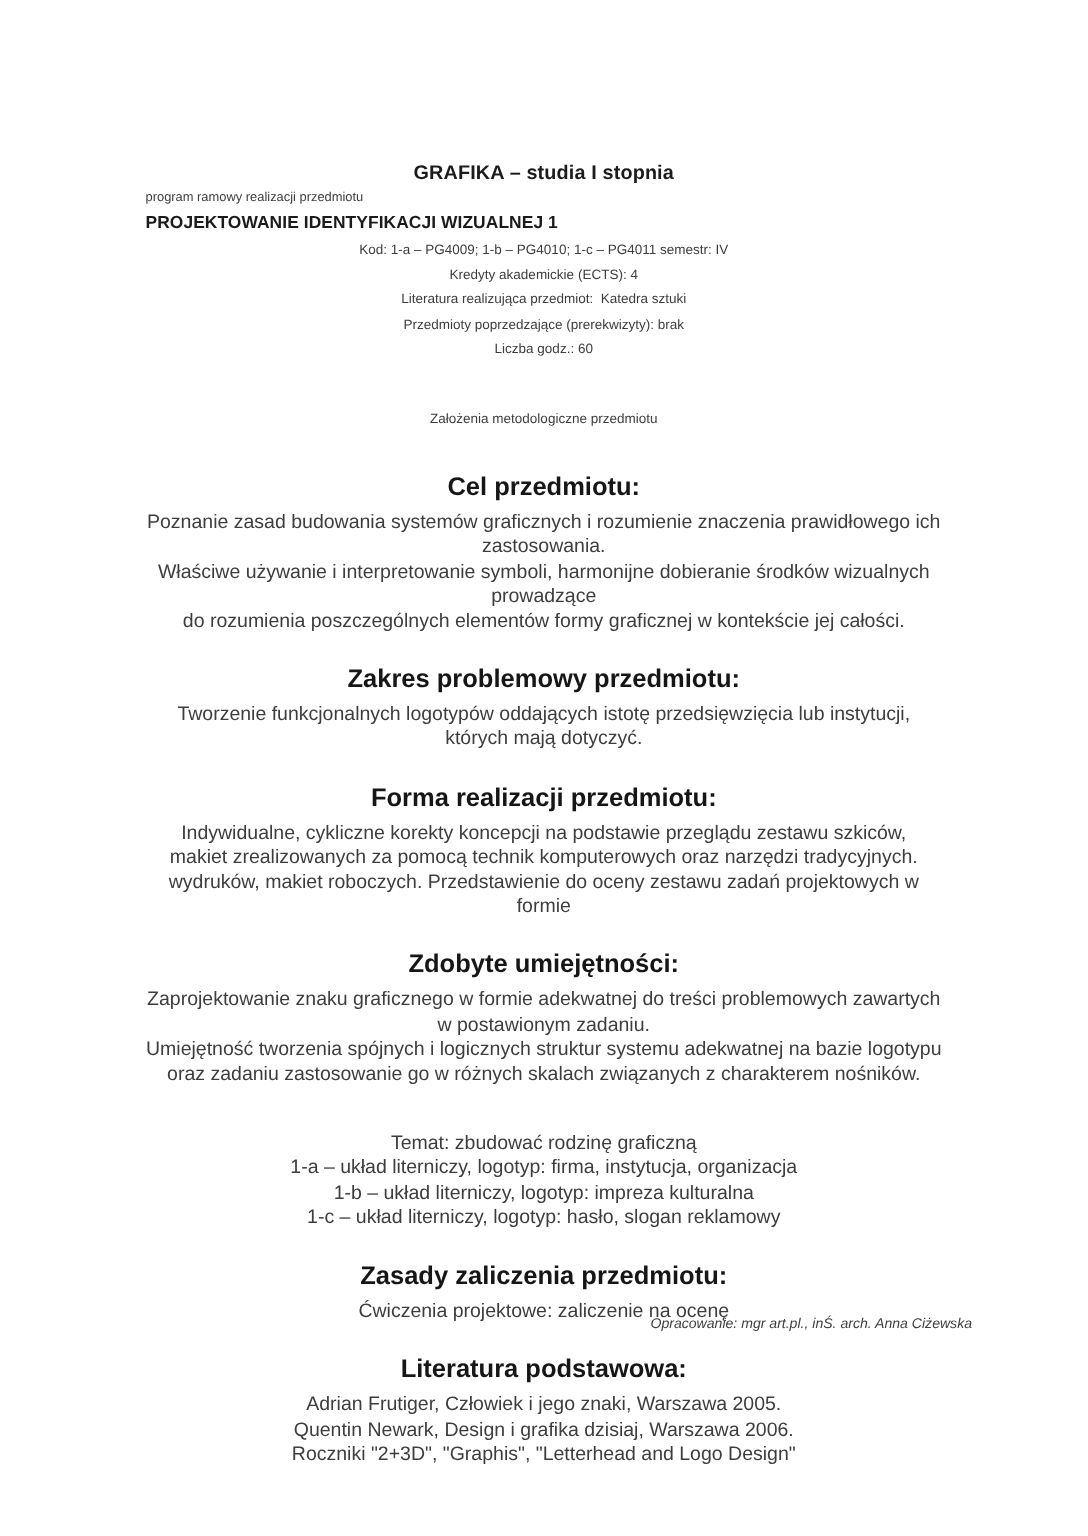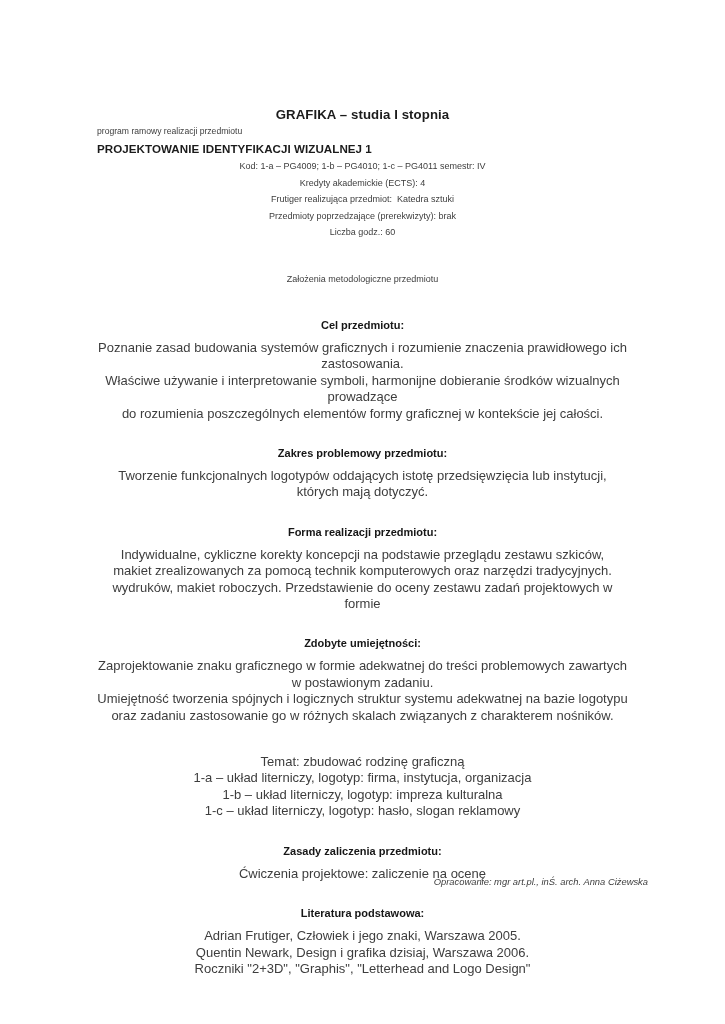--- a/index.html
+++ b/index.html
@@ -55,21 +55,21 @@
     text-align: left;
   }
   .meta-line {
     font-size: 9px;
     line-height: 16.6px;
     color: #3d3d3d;
     text-align: center;
     white-space: pre-wrap;
   }
   .section-heading {
-    font-size: 11px;
+    font-size: 17px;
     font-weight: bold;
     color: #161616;
     line-height: 16px;
     text-align: center;
   }
   .spacer-lg { height: 30px; }
   .spacer-md { height: 23px; }
   .gap-heading { height: 7px; }
   .methodology {
     font-size: 9px;
@@ -94,21 +94,21 @@
 
 <div class="page">
   <div class="content">
 
     <div class="title-main">GRAFIKA – studia I stopnia</div>
     <div class="subtitle-small">program ramowy realizacji przedmiotu</div>
     <div class="title-course">PROJEKTOWANIE IDENTYFIKACJI WIZUALNEJ 1</div>
 
     <div class="meta-line">Kod: 1-a – PG4009; 1-b – PG4010; 1-c – PG4011 semestr: IV</div>
     <div class="meta-line">Kredyty akademickie (ECTS): 4</div>
-    <div class="meta-line">Frutiger realizująca przedmiot:  Katedra sztuki</div>
+    <div class="meta-line">Literatura realizująca przedmiot:  Katedra sztuki</div>
     <div class="meta-line">Przedmioty poprzedzające (prerekwizyty): brak</div>
     <div class="meta-line">Liczba godz.: 60</div>
 
     <div class="spacer-lg"></div>
     <div class="methodology">Założenia metodologiczne przedmiotu</div>
 
     <div class="spacer-lg"></div>
     <div class="section-heading">Cel przedmiotu:</div>
     <div class="gap-heading"></div>
     <div class="line">Poznanie zasad budowania systemów graficznych i rozumienie znaczenia prawidłowego ich zastosowania.</div>

